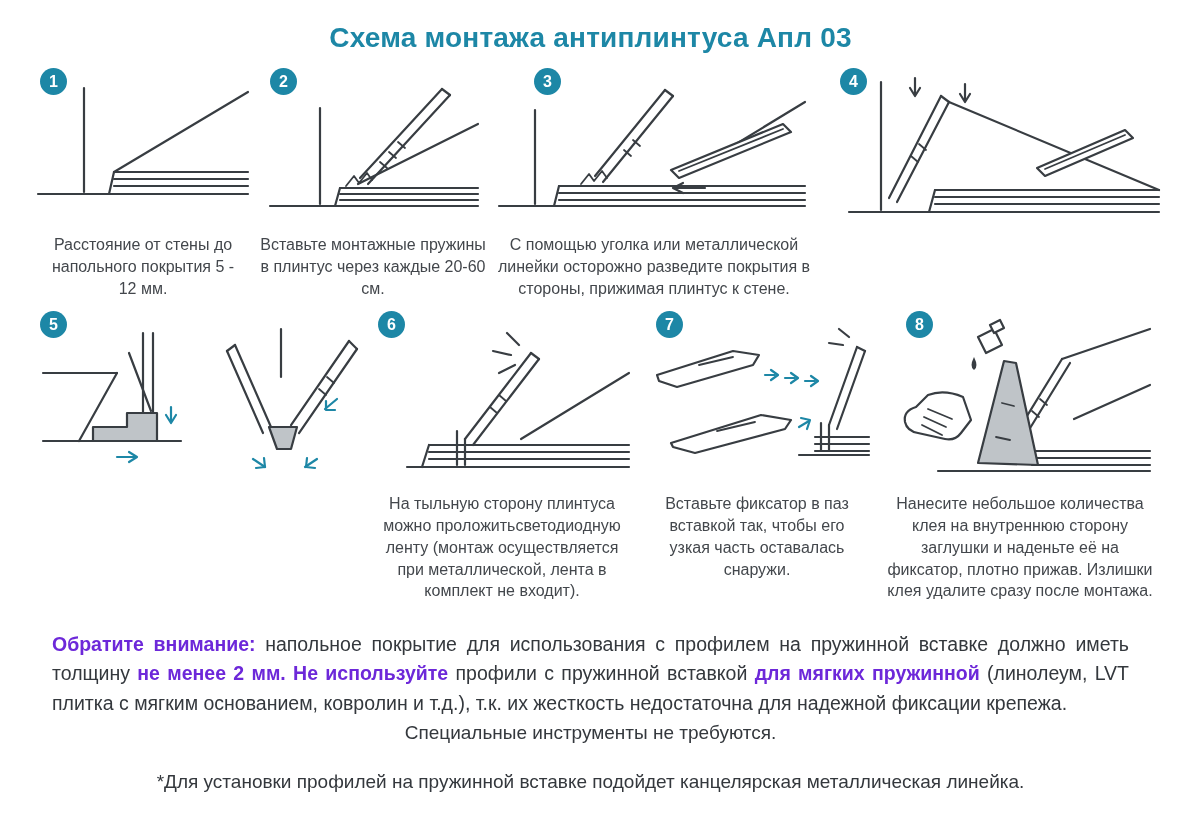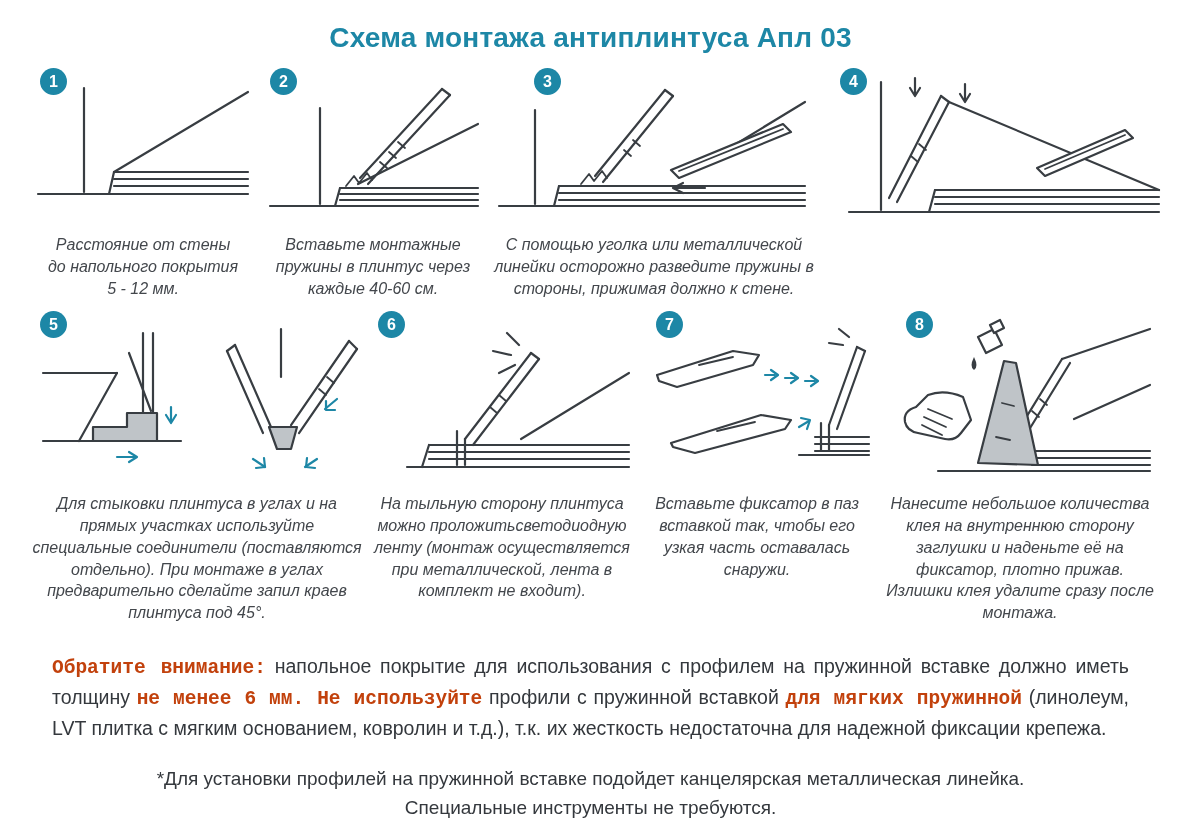--- a/index.html
+++ b/index.html
@@ -22,25 +22,25 @@
          background:var(--accent);color:#fff;font-weight:700;font-size:16px;
          display:flex;align-items:center;justify-content:center;z-index:2;}
   .s3 .badge{left:46px}.s4 .badge{left:20px}.s7 .badge{left:18px}.s8 .badge{left:30px}
   .illus{display:block;color:var(--line);margin-top:4px;}
   .ln{stroke:currentColor;stroke-width:2.2;fill:none;stroke-linecap:round;stroke-linejoin:round;}
   .thin{stroke-width:1.8;}
   .wfill{fill:#fff;}
   .grayfill{fill:var(--gray);stroke:currentColor;stroke-width:2.2;stroke-linejoin:round;}
   .solid{fill:currentColor;stroke:none;}
   .teal{color:var(--accent);}
-  .caption{font-size:16px;line-height:1.36;text-align:center;margin:10px auto 0;color:var(--text);font-style:italic;}
+  .caption{font-size:16px;line-height:1.36;text-align:center;margin:10px auto 0;color:var(--text);}
   .c1{max-width:192px}.c2{max-width:238px}.c3{max-width:332px}.c4{max-width:336px}
   .c5{max-width:336px}.c6{max-width:262px}.c7{max-width:206px}.c8{max-width:270px}
   .attention{margin:28px 52px 0;font-size:19.5px;line-height:1.5;text-align:justify;color:#34383d;}
-  .attention b{color:#c2410c;font-family:Liberation Mono, monospace;}
+  .attention b{color:#6d28d9;}
   .footnote{margin:0 40px;text-align:center;font-size:19px;line-height:1.55;color:#34383d;}
   .footnote.first{margin-top:20px;}
   .compat{margin:26px 40px 0;text-align:center;font-size:19px;color:#34383d;}
 </style>
 </head>
 <body>
 
 <div class="page">
 
   <h1 class="title">Схема монтажа антиплинтуса Апл 03</h1>
@@ -76,21 +76,21 @@
         </g>
         <line class="ln" x1="96" y1="112" x2="216" y2="52"></line>
         <g>
           <line class="ln" x1="98" y1="106" x2="180" y2="17"></line>
           <line class="ln" x1="106" y1="112" x2="188" y2="23"></line>
           <line class="ln" x1="180" y1="17" x2="188" y2="23"></line>
           <path class="ln thin" d="M136,70 l7,6 M127,80 l7,6 M118,90 l7,6"></path>
         </g>
         <path class="ln thin" d="M84,114 l8,-10 5,7 8,-10 5,7"></path>
       </svg>
-      <p class="caption c2">Вставьте монтажные пружины в плинтус через каждые 40-60 см.</p>
+      <p class="caption c2">Вставьте монтажные пружины в плинтус через каждые 20-60 см.</p>
     </section>
 
     <section class="step s3">
       <div class="badge">3</div>
       <svg class="illus" width="322" height="152" viewBox="0 0 322 152">
         <line class="ln" x1="42" y1="38" x2="42" y2="132"></line>
         <line class="ln" x1="6" y1="134" x2="312" y2="134"></line>
         <g>
           <line class="ln" x1="66" y1="114" x2="312" y2="114"></line>
           <line class="ln" x1="66" y1="121" x2="312" y2="121"></line>
@@ -107,21 +107,21 @@
         <path class="ln thin" d="M88,112 l8,-10 5,7 8,-10 5,7"></path>
         <g>
           <polygon class="ln wfill" points="178,98 290,52 298,60 186,106"></polygon>
           <line class="ln thin" x1="186" y1="99" x2="290" y2="57"></line>
         </g>
         <g>
           <line class="ln" x1="212" y1="116" x2="182" y2="116"></line>
           <path class="ln" d="M190,111 l-10,5 10,5"></path>
         </g>
       </svg>
-      <p class="caption c3">С помощью уголка или металлической линейки осторожно разведите пружины в стороны, прижимая должно к стене.</p>
+      <p class="caption c3">С помощью уголка или металлической линейки осторожно разведите покрытия в стороны, прижимая плинтус к стене.</p>
     </section>
 
     <section class="step s4">
       <div class="badge">4</div>
       <svg class="illus" width="340" height="152" viewBox="0 0 340 152">
         <line class="ln" x1="58" y1="10" x2="58" y2="138"></line>
         <line class="ln" x1="26" y1="140" x2="336" y2="140"></line>
         <g>
           <line class="ln" x1="112" y1="118" x2="336" y2="118"></line>
           <line class="ln" x1="112" y1="125" x2="336" y2="125"></line>
@@ -192,21 +192,20 @@
           <g class="teal">
             <line class="ln" x1="286" y1="144" x2="274" y2="152"></line>
             <path class="ln" d="M284,153 l-9,-1 1,-9"></path>
           </g>
           <g class="teal">
             <line class="ln" x1="306" y1="84" x2="294" y2="94"></line>
             <path class="ln" d="M304,95 l-9,0 0,-9"></path>
           </g>
         </g>
       </svg>
-      <p class="caption c5">Для стыковки плинтуса в углах и на прямых участках используйте специальные соединители (поставляются отдельно). При монтаже в углах предварительно сделайте запил краев плинтуса под 45°.</p>
     </section>
 
     <section class="step s6">
       <div class="badge">6</div>
       <svg class="illus" width="262" height="168" viewBox="0 0 262 168">
         <line class="ln" x1="36" y1="152" x2="258" y2="152"></line>
         <g>
           <line class="ln" x1="58" y1="130" x2="258" y2="130"></line>
           <line class="ln" x1="58" y1="137" x2="258" y2="137"></line>
           <line class="ln" x1="58" y1="144" x2="258" y2="144"></line>
@@ -297,18 +296,18 @@
         </g>
         <g>
           <path class="ln wfill" d="M34,92 q-13,4 -11,15 q2,9 13,11 l27,6 q10,2 16,-6 l10,-13 -8,-23 q-19,-8 -35,-2 z"></path>
           <path class="ln thin" d="M42,102 l22,10 M46,94 l24,10 M40,110 l20,10"></path>
         </g>
       </svg>
       <p class="caption c8">Нанесите небольшое количества клея на внутреннюю сторону заглушки и наденьте её на фиксатор, плотно прижав. Излишки клея удалите сразу после монтажа.</p>
     </section>
   </div>
 
-  <p class="attention"><b>Обратите внимание:</b><span> напольное покрытие для использования с профилем на пружинной вставке должно иметь толщину </span><b>не менее 6 мм. Не используйте</b><span> профили с пружинной вставкой </span><b>для мягких пружинной</b><span> (линолеум, LVT плитка с мягким основанием, ковролин и т.д.), т.к. их жесткость недостаточна для надежной фиксации крепежа.</span></p>
+  <p class="attention"><b>Обратите внимание:</b><span> напольное покрытие для использования с профилем на пружинной вставке должно иметь толщину </span><b>не менее 2 мм. Не используйте</b><span> профили с пружинной вставкой </span><b>для мягких пружинной</b><span> (линолеум, LVT плитка с мягким основанием, ковролин и т.д.), т.к. их жесткость недостаточна для надежной фиксации крепежа.</span></p>
+  <p class="footnote">Специальные инструменты не требуются.</p>
   <p class="footnote first">*Для установки профилей на пружинной вставке подойдет канцелярская металлическая линейка.</p>
-  <p class="footnote">Специальные инструменты не требуются.</p>
   <p class="compat">Схема монтажа подходит для антиплинтуса:  Апл 03.</p>
 
 </div>
 
 </body></html>

